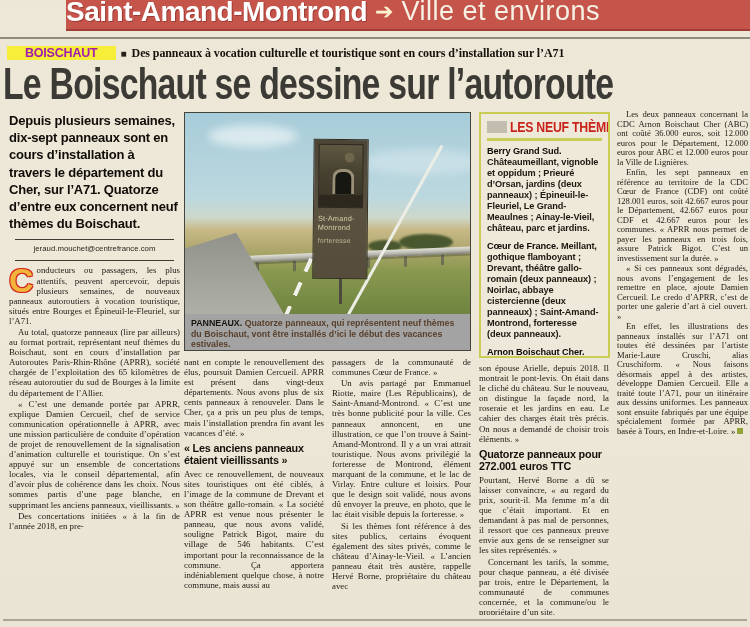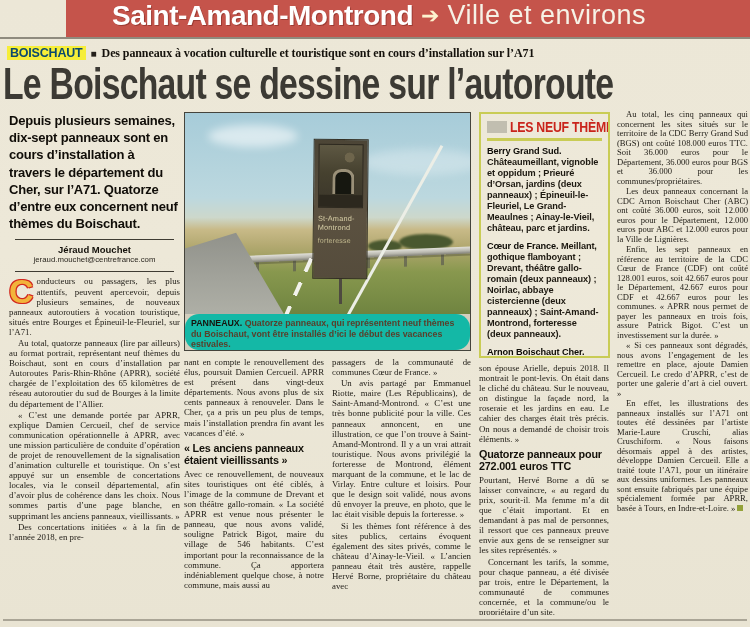--- a/index.html
+++ b/index.html
@@ -3,41 +3,41 @@
 <meta charset="utf-8">
 <style>
   html,body{margin:0;padding:0;}
   .page{
     position:relative;width:750px;height:627px;overflow:hidden;
     background:linear-gradient(180deg,#ece7d7 0%,#ede8d8 40%,#e9e4d3 100%);
     font-family:"Liberation Serif",serif;color:#1e1b15;
   }
   
   .banner{
-    position:absolute;left:66px;top:0;width:684px;height:39px;
+    position:absolute;left:66px;top:0;width:684px;height:31px;
     background:#c5544b;border-bottom:2px solid #a23d36;
-    display:flex;align-items:center;padding-left:46px;box-sizing:border-box;
+    display:flex;align-items:center;box-sizing:border-box;
     overflow:hidden;white-space:nowrap;
   }
   .banner .title{
     font-family:"Liberation Sans",sans-serif;font-weight:bold;font-size:28px;
     color:#fff;letter-spacing:-.5px;margin-top:-6px;text-shadow:1px 1px 0 #9c3b33;
   }
   .banner .arrow{font-size:22px;color:#fdf3cf;margin:-6px 8px 0 8px;}
   .banner .subtitle{
     font-family:"Liberation Sans",sans-serif;font-weight:400;font-size:27px;
     color:#f6f2e6;margin-top:-6px;letter-spacing:.5px;
   }
   .rule-top{position:absolute;left:0;top:37px;width:750px;height:2px;background:#8f8b7e;}
   .rule-bottom{position:absolute;left:3px;top:619px;width:744px;height:2px;background:#aaa596;}
   
   .kicker{position:absolute;left:7px;top:46px;display:flex;align-items:baseline;white-space:nowrap;}
   .kicker .label{
     font-family:"Liberation Sans",sans-serif;font-weight:bold;font-size:12.5px;
-    color:#0c4a6e;background:#f6ee39;padding:0 3px;letter-spacing:-.2px;
+    color:#a21caf;background:#f6ee39;padding:0 18px;letter-spacing:-.2px;
   }
   .kicker .sep{font-size:10px;color:#24201a;margin:0 5px;}
   .kicker .text{font-weight:bold;font-size:12px;color:#15120c;letter-spacing:-.1px;}
   .headline{
     position:absolute;left:3px;top:58px;white-space:nowrap;
     font-family:"Liberation Sans",sans-serif;font-weight:bold;font-size:45px;
     color:#3c3a34;letter-spacing:-1px;transform:scaleX(.75);transform-origin:left top;
   }
   
   .col{position:absolute;overflow:hidden;text-align:justify;}
@@ -95,21 +95,21 @@
       linear-gradient(180deg,#5e5843 0%,#46412f 45%,#3a352a 100%);
     border:1px solid #2e2a20;overflow:hidden;}
   .panel-arch{position:absolute;left:50%;top:38%;width:16px;height:22px;margin-left:-9px;
     border:3px solid #9a9078;border-bottom:none;border-radius:9px 9px 0 0;background:#161710;}
   .panel-ground{position:absolute;left:0;bottom:0;width:100%;height:12px;background:#2c281e;}
   .panel-text{font-family:"Liberation Sans",sans-serif;font-size:7.3px;line-height:8.6px;
     color:#d9d0a8;margin-top:7px;letter-spacing:.2px;}
   .panel-text .sub{display:block;margin-top:5px;color:#c2b98f;font-size:7px;}
   .pole{position:absolute;left:54%;top:82%;width:3px;height:26px;background:#4e4a40;}
   .caption{padding:4px 6px 0 6px;font-family:"Liberation Sans",sans-serif;
-    font-size:8.8px;line-height:10.6px;text-align:left;background:#14b8a6;border-radius:14px;}
+    font-size:8.8px;line-height:10.6px;text-align:left;background:#a3a3a3;}
   .caption .cap-label{font-weight:bold;color:#17130d;}
   .caption .cap-text{color:#59402c;font-weight:bold;}
   
   .themes-box{position:absolute;left:479px;top:112px;width:131px;height:246px;
     border:2px solid #c9cc55;box-sizing:border-box;padding:4px 6px;overflow:hidden;background:rgba(240,236,220,.35);}
   .themes-head{display:flex;align-items:center;}
   .themes-square{width:20px;height:12px;background:#c1beb0;margin-right:3px;flex:none;}
   .themes-title{font-family:"Liberation Sans",sans-serif;font-weight:bold;font-size:15px;
     color:#c9241b;white-space:nowrap;transform:scaleX(.82);transform-origin:left center;letter-spacing:-.3px;}
   .themes-underline{height:3px;background:#c9cc55;margin:3px 0 5px 0;}
@@ -133,21 +133,20 @@
     <span class="label">BOISCHAUT</span>
     <span class="sep">■</span>
     <span class="text">Des panneaux à vocation culturelle et touristique sont en cours d’installation sur l’A71</span>
   </div>
 
   <div class="headline">Le Boischaut se dessine sur l’autoroute</div>
 
   <div class="col" id="col1">
     <div class="lead">Depuis plusieurs semaines, dix-sept panneaux sont en cours d’installation à travers le département du Cher, sur l’A71. Quatorze d’entre eux concernent neuf thèmes du Boischaut.</div>
     <div class="byline-rule"></div>
-    <div class="byline">Jéraud Mouchet</div>
     <div class="byline-email">jeraud.mouchet@centrefrance.com</div>
     <div class="byline-rule"></div>
     <p class="noindent body-start"><span class="dropcap">C</span><span>onducteurs ou passagers, les plus attentifs, peuvent apercevoir, depuis plusieurs semaines, de nouveaux panneaux autoroutiers à vocation touristique, situés entre Bourges et Épineuil-le-Fleuriel, sur l’A71.</span></p>
     <p>Au total, quatorze panneaux (lire par ailleurs) au format portrait, représentant neuf thèmes du Boischaut, sont en cours d’installation par Autoroutes Paris-Rhin-Rhône (APRR), société chargée de l’exploitation des 65 kilomètres de réseau autoroutier du sud de Bourges à la limite du département de l’Allier.</p>
     <p>« C’est une demande portée par APRR, explique Damien Cercueil, chef de service communication opérationnelle à APRR, avec une mission particulière de conduite d’opération de projet de renouvellement de la signalisation d’animation culturelle et touristique. On s’est appuyé sur un ensemble de concertations locales, via le conseil départemental, afin d’avoir plus de cohérence dans les choix. Nous sommes partis d’une page blanche, en supprimant les anciens panneaux, vieillissants. »</p>
     <p>Des concertations initiées « à la fin de l’année 2018, en pre-</p>
   </div>
 
   <div class="photo-box">
     <div class="photo">
@@ -212,21 +211,20 @@
   </div>
 
   <div class="col" id="col4">
     <p class="noindent">son épouse Arielle, depuis 2018. Il montrait le pont-levis. On était dans le cliché du château. Sur le nouveau, on distingue la façade nord, la roseraie et les jardins en eau. Le cahier des charges était très précis. On nous a demandé de choisir trois éléments. »</p>
     <div class="subhead">Quatorze panneaux pour 272.001 euros TTC</div>
     <p class="noindent">Pourtant, Hervé Borne a dû se laisser convaincre, « au regard du prix, sourit-il. Ma femme m’a dit que c’était important. Et en demandant à pas mal de personnes, il ressort que ces panneaux preuve envie aux gens de se renseigner sur les sites représentés. »</p>
     <p>Concernant les tarifs, la somme, pour chaque panneau, a été divisée par trois, entre le Département, la communauté de communes concernée, et la commune/ou le propriétaire d’un site.</p>
   </div>
 
   <div class="col" id="col5">
-    <p>Au total, les cinq panneaux qui concernent les sites situés sur le territoire de la CDC Berry Grand Sud (BGS) ont coûté 108.000 euros TTC. Soit 36.000 euros pour le Département, 36.000 euros pour BGS et 36.000 pour les communes/propriétaires.</p>
     <p>Les deux panneaux concernant la CDC Arnon Boischaut Cher (ABC) ont coûté 36.000 euros, soit 12.000 euros pour le Département, 12.000 euros pour ABC et 12.000 euros pour la Ville de Lignières.</p>
     <p>Enfin, les sept panneaux en référence au territoire de la CDC Cœur de France (CDF) ont coûté 128.001 euros, soit 42.667 euros pour le Département, 42.667 euros pour CDF et 42.667 euros pour les communes. « APRR nous permet de payer les panneaux en trois fois, assure Patrick Bigot. C’est un investissement sur la durée. »</p>
     <p>« Si ces panneaux sont dégradés, nous avons l’engagement de les remettre en place, ajoute Damien Cercueil. Le credo d’APRR, c’est de porter une galerie d’art à ciel ouvert. »</p>
     <p><span>En effet, les illustrations des panneaux installés sur l’A71 ont toutes été dessinées par l’artiste Marie-Laure Cruschi, alias Cruschiform. « Nous faisons désormais appel à des artistes, développe Damien Cercueil. Elle a traité toute l’A71, pour un itinéraire aux dessins uniformes. Les panneaux sont ensuite fabriqués par une équipe spécialement formée par APRR, basée à Tours, en Indre-et-Loire. »</span><span class="endmark"></span></p>
   </div>
 
   <div class="rule-bottom"></div>
 
 </div>
 

